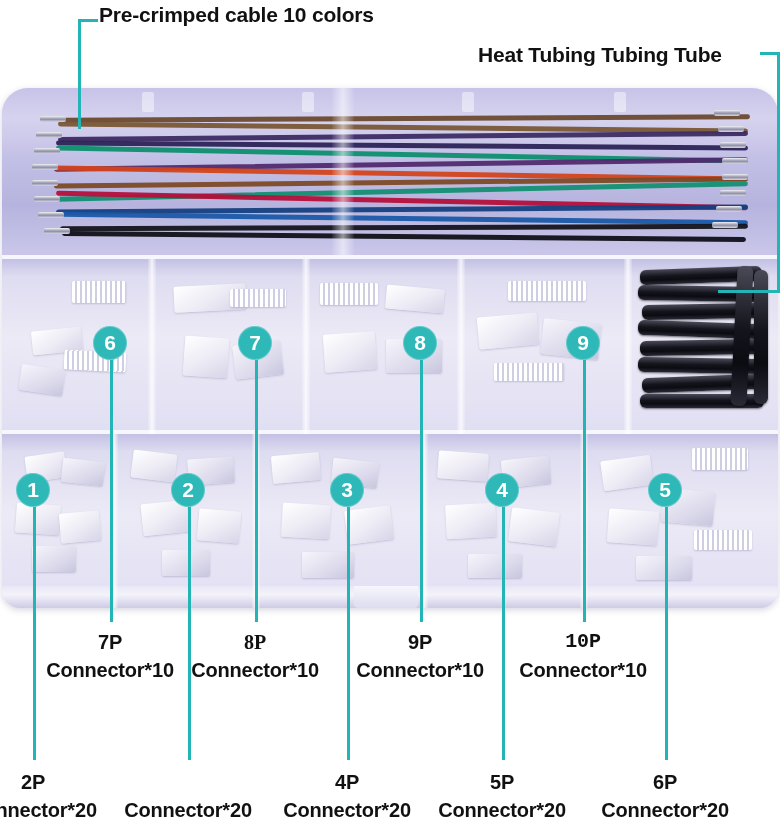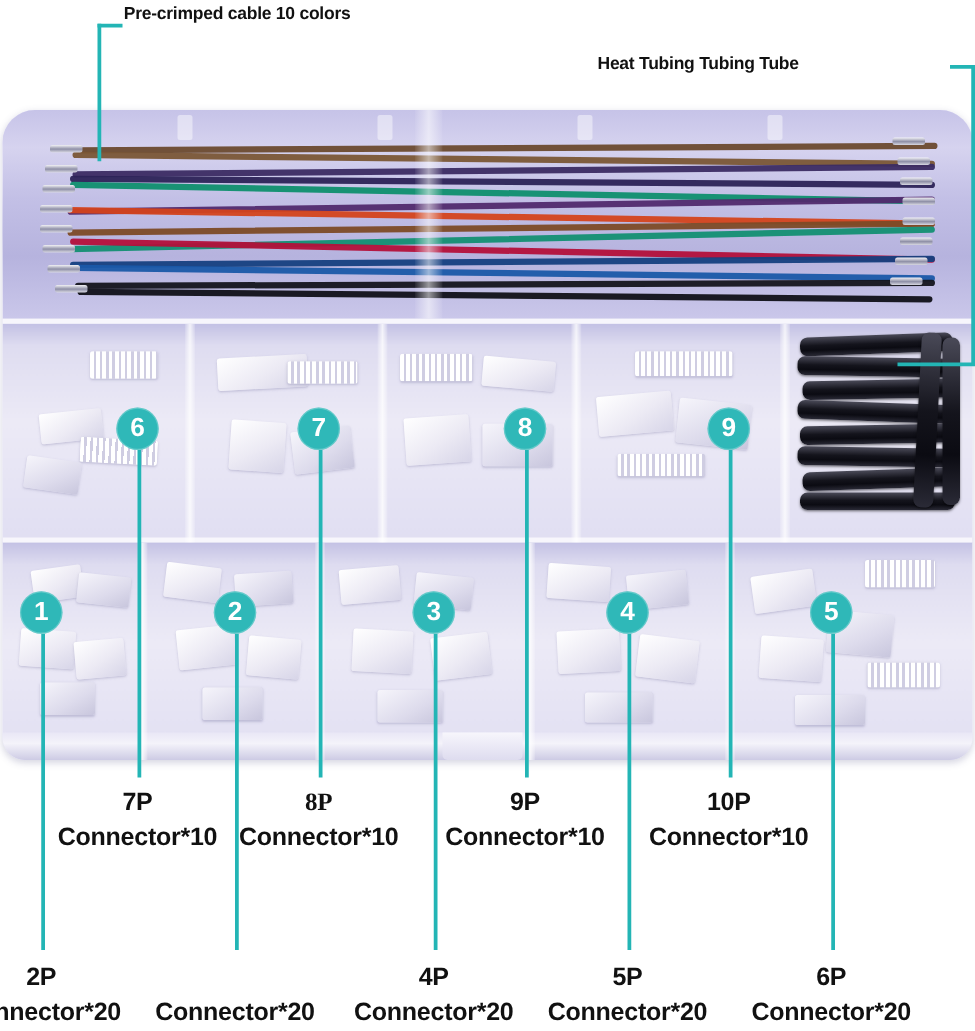--- a/index.html
+++ b/index.html
@@ -17,21 +17,21 @@
 
   
   .anno{
     position:absolute;
     font-weight:bold;
     color:#111111;
     line-height:1.20;
     white-space:pre;
     letter-spacing:-0.2px;
   }
-  .anno-top{font-size:14px;}
+  .anno-top{font-size:21px;}
   .anno-col{font-size:20px;text-align:center;}
 
   
   .lead-v{position:absolute;width:3px;background:#23b5b5;}
   .lead-h{position:absolute;height:3px;background:#23b5b5;}
 
   
   .badge{
     position:absolute;
     width:34px;height:34px;
@@ -322,21 +322,21 @@
 
   <div class="anno anno-col" style="left:40px;top:630px;width:140px;">7P</div>
   <div class="anno anno-col" style="left:40px;top:658px;width:140px;">Connector*10</div>
 
   <div class="anno anno-col" style="left:185px;top:630px;width:140px;font-family:Liberation Serif, serif;">8P</div>
   <div class="anno anno-col" style="left:185px;top:658px;width:140px;">Connector*10</div>
 
   <div class="anno anno-col" style="left:350px;top:630px;width:140px;">9P</div>
   <div class="anno anno-col" style="left:350px;top:658px;width:140px;">Connector*10</div>
 
-  <div class="anno anno-col" style="left:513px;top:630px;width:140px;">10P</div>
+  <div class="anno anno-col" style="left:513px;top:630px;width:140px;font-family:Liberation Mono, monospace;">10P</div>
   <div class="anno anno-col" style="left:513px;top:658px;width:140px;">Connector*10</div>
 
   <div class="anno anno-col" style="left:-37px;top:770px;width:140px;">2P</div>
   <div class="anno anno-col" style="left:-37px;top:798px;width:140px;">Connector*20</div>
 
   <div class="anno anno-col" style="left:118px;top:798px;width:140px;">Connector*20</div>
 
   <div class="anno anno-col" style="left:277px;top:770px;width:140px;">4P</div>
   <div class="anno anno-col" style="left:277px;top:798px;width:140px;">Connector*20</div>
 

